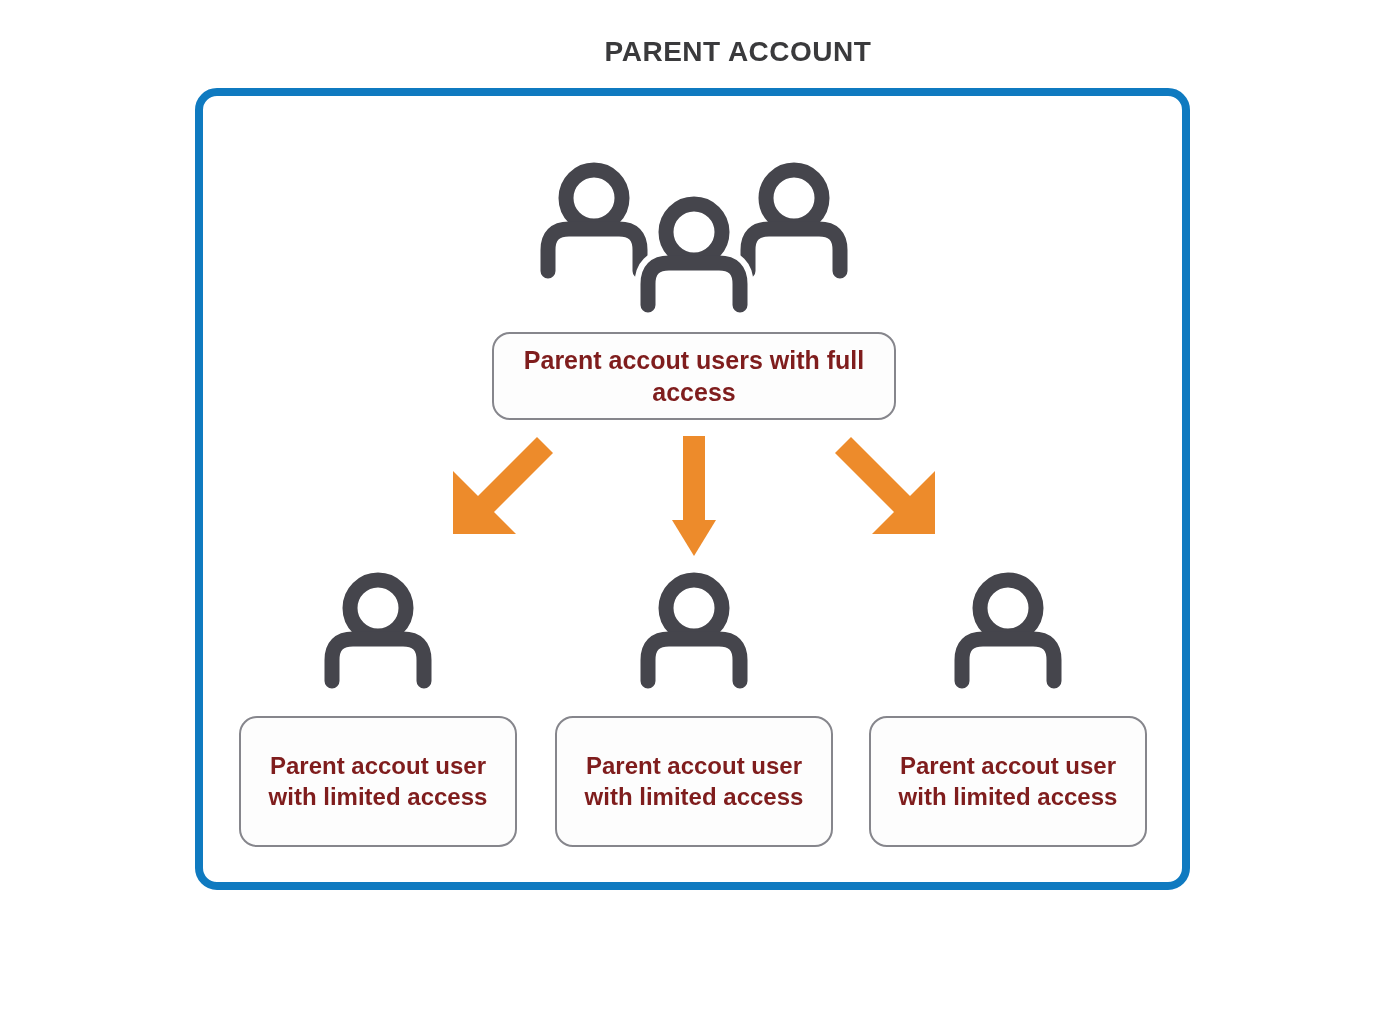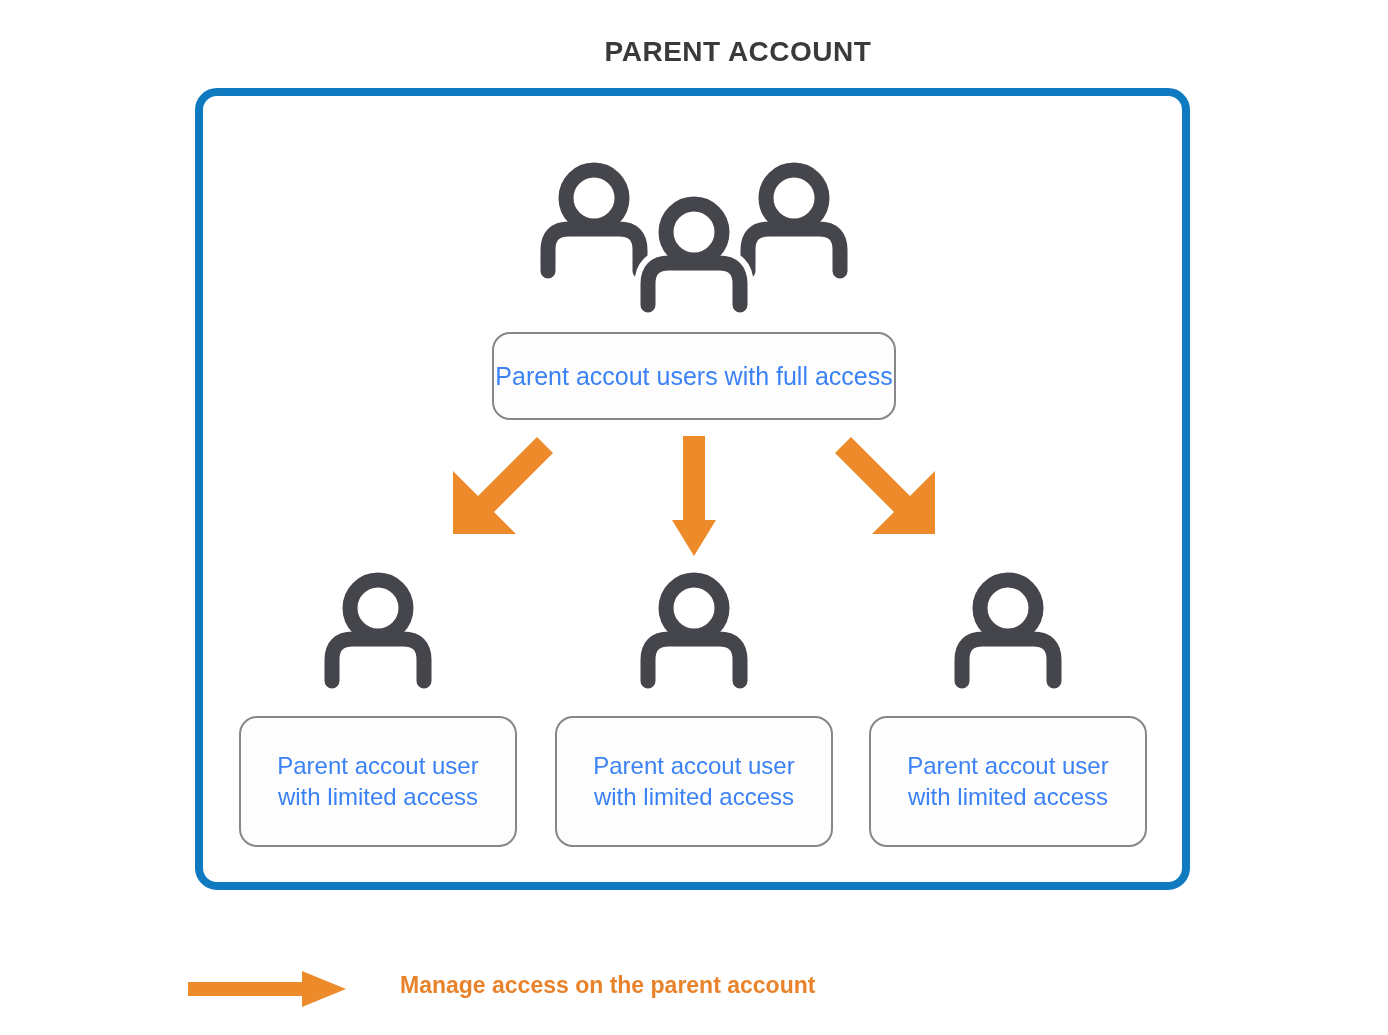--- a/index.html
+++ b/index.html
@@ -59,22 +59,23 @@
   .label-box {
     position: absolute;
     box-sizing: border-box;
     border: 2.5px solid #86868c;
     border-radius: 18px;
     background: #fdfdfd;
     display: flex;
     align-items: center;
     justify-content: center;
     text-align: center;
-    color: #3b82f6;
+    color: #7f1d1d;
     line-height: 1.28;
+    font-weight: bold;
   }
   #full-access-label {
     left: 492px;
     top: 332px;
     width: 404px;
     height: 88px;
     font-size: 25px;
   }
   .limited-label {
     top: 716px;
@@ -181,23 +182,14 @@
 
   <div class="label-box limited-label" id="limited-label-1">Parent accout user
 with limited access</div>
 
   <div class="label-box limited-label" id="limited-label-2">Parent accout user
 with limited access</div>
 
   <div class="label-box limited-label" id="limited-label-3">Parent accout user
 with limited access</div>
 
-  <div id="legend">
-    <div id="legend-arrow-wrap">
-      <svg width="180" height="60" viewBox="0 0 180 60" xmlns="http://www.w3.org/2000/svg">
-        <rect x="8" y="22" width="123" height="14" fill="#ed8b2b"></rect>
-        <polygon points="122,11 122,47 166,29" fill="#ed8b2b"></polygon>
-      </svg>
-    </div>
-    <div id="legend-text">Manage access on the parent account</div>
-  </div>
 
 </div>
 
 </body></html>

